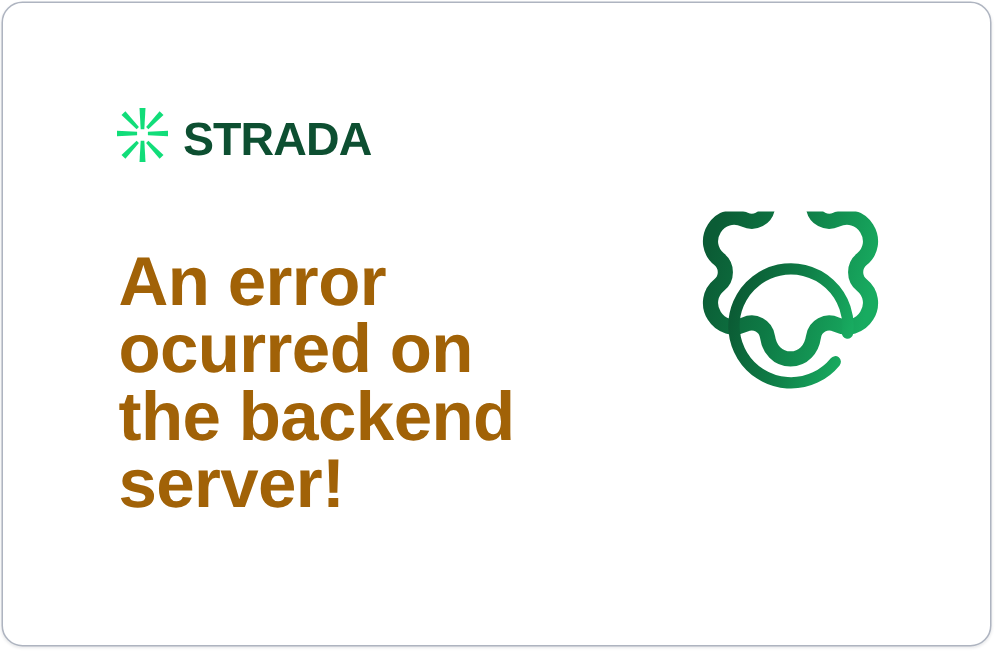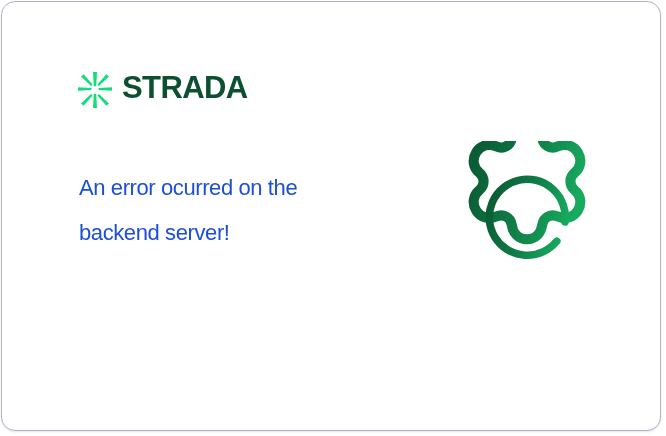--- a/index.html
+++ b/index.html
@@ -28,21 +28,21 @@
     box-shadow: 0 1px 2px rgba(22, 28, 45, 0.10);
     overflow: hidden;
   }
 
   
   .brand {
     position: absolute;
     left: 76px;
     top: 70px;
     display: flex;
-    align-items: flex-start;
+    align-items: flex-end;
     gap: 10px;
   }
   .brand-mark {
     width: 34px;
     height: 36px;
     display: block;
     flex: 0 0 auto;
   }
   .brand-name {
     font-size: 31px;
@@ -54,25 +54,25 @@
     font-family: "Liberation Sans", sans-serif;
   }
 
   
   .error-message {
     position: absolute;
     left: 77px;
     top: 163px;
     width: 300px;
     margin: 0;
-    font-size: 22px;
+    font-size: 46px;
     line-height: 45px;
-    font-weight: 400;
+    font-weight: 700;
     letter-spacing: -0.4px;
-    color: #1d4ed8;
+    color: #a16207;
     font-family: "Liberation Sans", sans-serif;
   }
 
   
   .gear-illustration {
     position: absolute;
     left: 444px;
     top: 139px;
     width: 162px;
     height: 162px;

